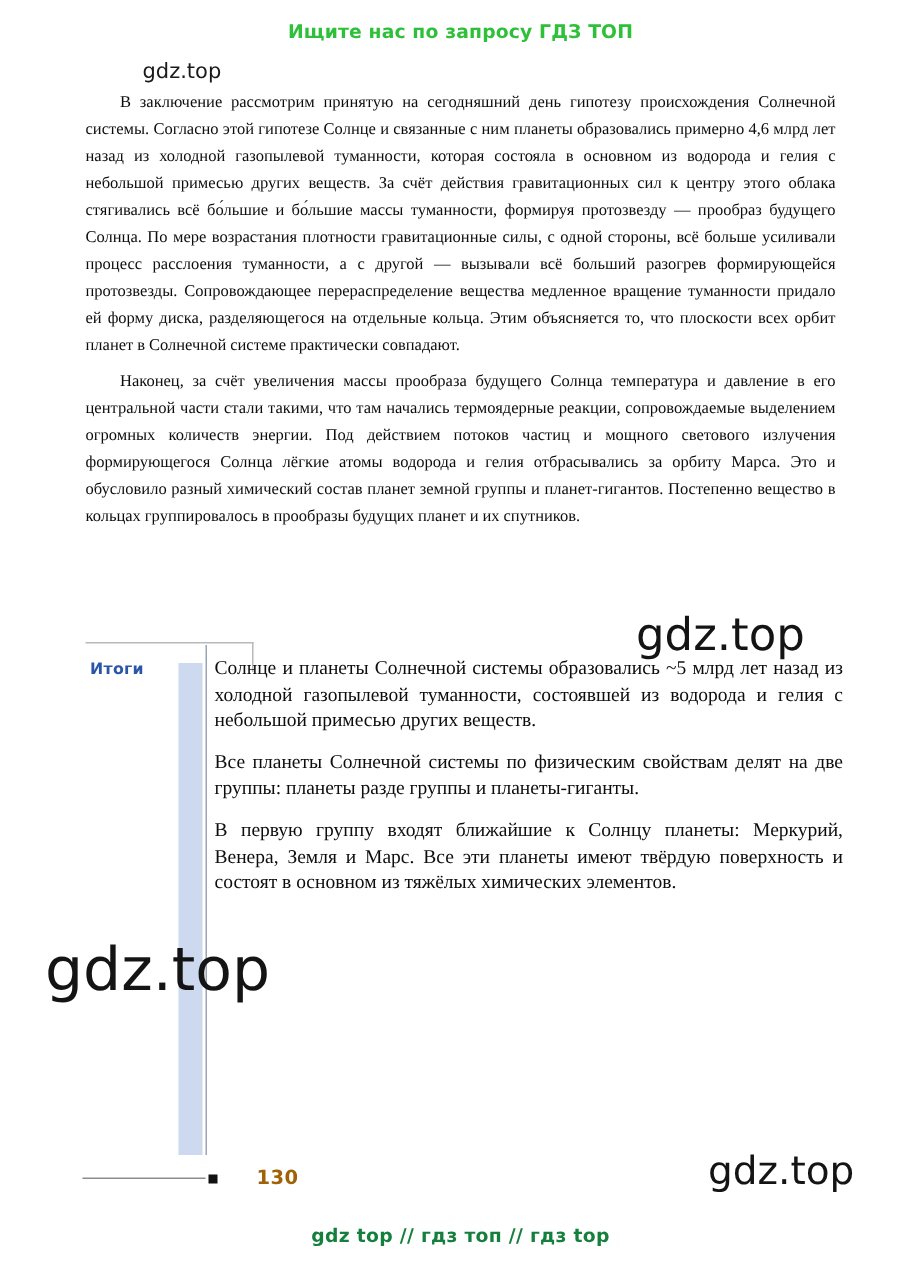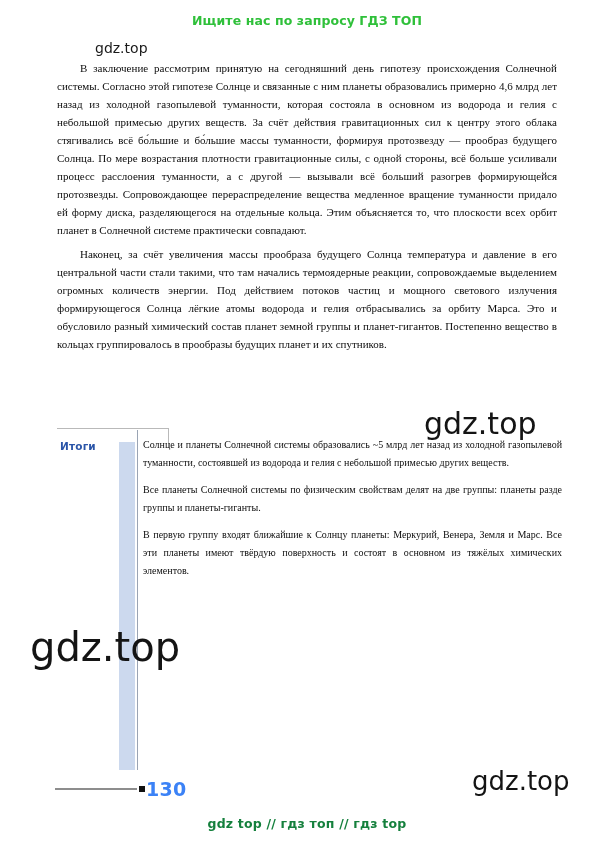--- a/index.html
+++ b/index.html
@@ -127,21 +127,21 @@
 
   .summary-body {
     position: absolute;
     left: 86px;
     top: 8px;
     width: 419px;
   }
 
   p.sum {
     margin: 0;
-    font-size: 10px;
+    font-size: 13px;
     line-height: 17.6px;
     text-align: justify;
     color: #0d0d0d;
   }
   p.sum + p.sum {
     margin-top: 10px;
   }
 
   
   .footer {
@@ -157,24 +157,24 @@
     background: #8d8d8d;
   }
   .footer-dot {
     width: 6px;
     height: 6px;
     background: #111111;
     margin-left: 2px;
   }
   .footer-num {
     font-family: "DejaVu Sans", sans-serif;
-    font-size: 19px;
-    font-weight: bold;
-    color: #3b82f6;
-    margin-left: 1px;
+    font-size: 13px;
+    font-weight: bold;
+    color: #a16207;
+    margin-left: 26px;
     letter-spacing: 0.3px;
   }
 
   .bottom-wm {
     position: absolute;
     left: 0;
     top: 816px;
     width: 614px;
     text-align: center;
     font-family: "DejaVu Sans", sans-serif;

